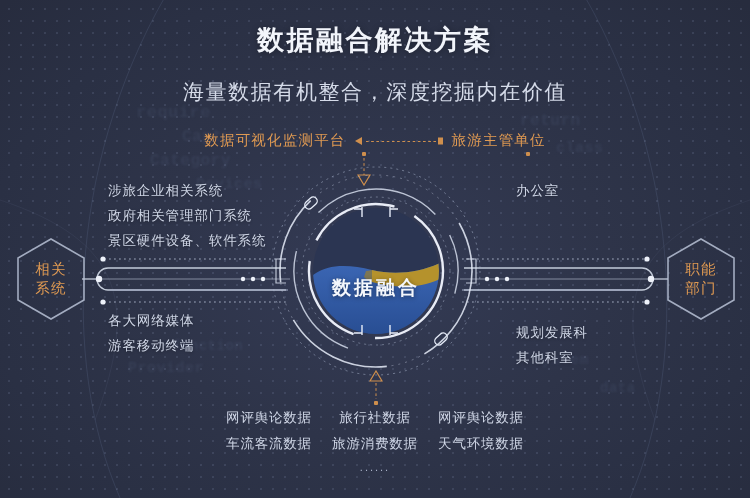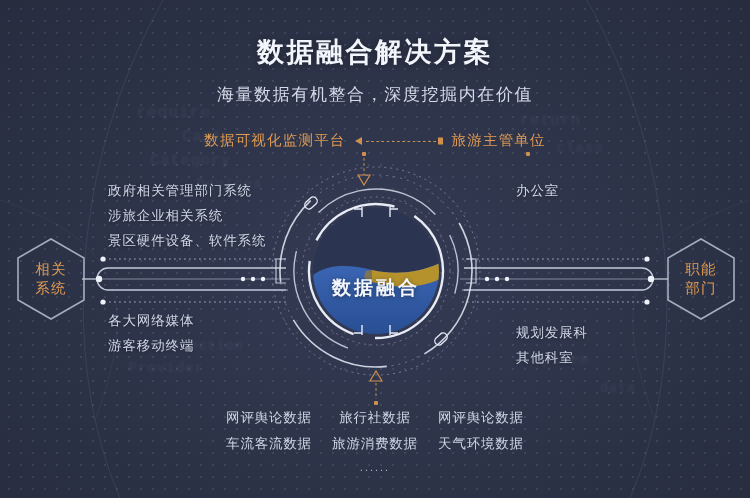--- a/index.html
+++ b/index.html
@@ -33,24 +33,23 @@
     pointer-events:none;
     user-select:none;
   }
   .arcs{position:absolute;inset:0;pointer-events:none;}
 
   
   .header{position:absolute;top:22px;left:0;width:750px;text-align:center;}
   .title{
     font-size:27px;font-weight:bold;color:#f2f5fb;letter-spacing:2.5px;
     text-shadow:0 1px 6px rgba(0,0,0,.35);
-    margin-top:12px;
   }
   .subtitle{
-    margin-top:13px;font-size:17px;color:#d5dbe9;letter-spacing:1.6px;
+    margin-top:20px;font-size:21px;color:#d5dbe9;letter-spacing:1.6px;
   }
 
   
   .toprow{
     position:absolute;top:131px;left:0;width:750px;
     display:flex;align-items:center;justify-content:center;gap:0;
   }
   .olabel{
     font-size:14.5px;color:#e09a52;letter-spacing:1.2px;white-space:nowrap;
   }
@@ -233,22 +232,22 @@
     <svg viewBox="0 0 74 86" width="74" height="86">
       <polygon points="37,3 70,22 70,64 37,83 4,64 4,22" fill="none" stroke="#b9c2d6" stroke-width="1.6" opacity=".85"></polygon>
     </svg>
     <div class="hextext">
       <div>职能</div>
       <div>部门</div>
     </div>
   </div>
 
   <div class="sidelist" style="left:108px;top:178px;">
+    <div>涉旅企业相关系统</div>
     <div>政府相关管理部门系统</div>
-    <div>涉旅企业相关系统</div>
     <div>景区硬件设备、软件系统</div>
   </div>
 
   <div class="sidelist" style="left:108px;top:308px;">
     <div>各大网络媒体</div>
     <div>游客移动终端</div>
   </div>
 
   <div class="sidelist" style="left:516px;top:178px;">
     <div>办公室</div>

